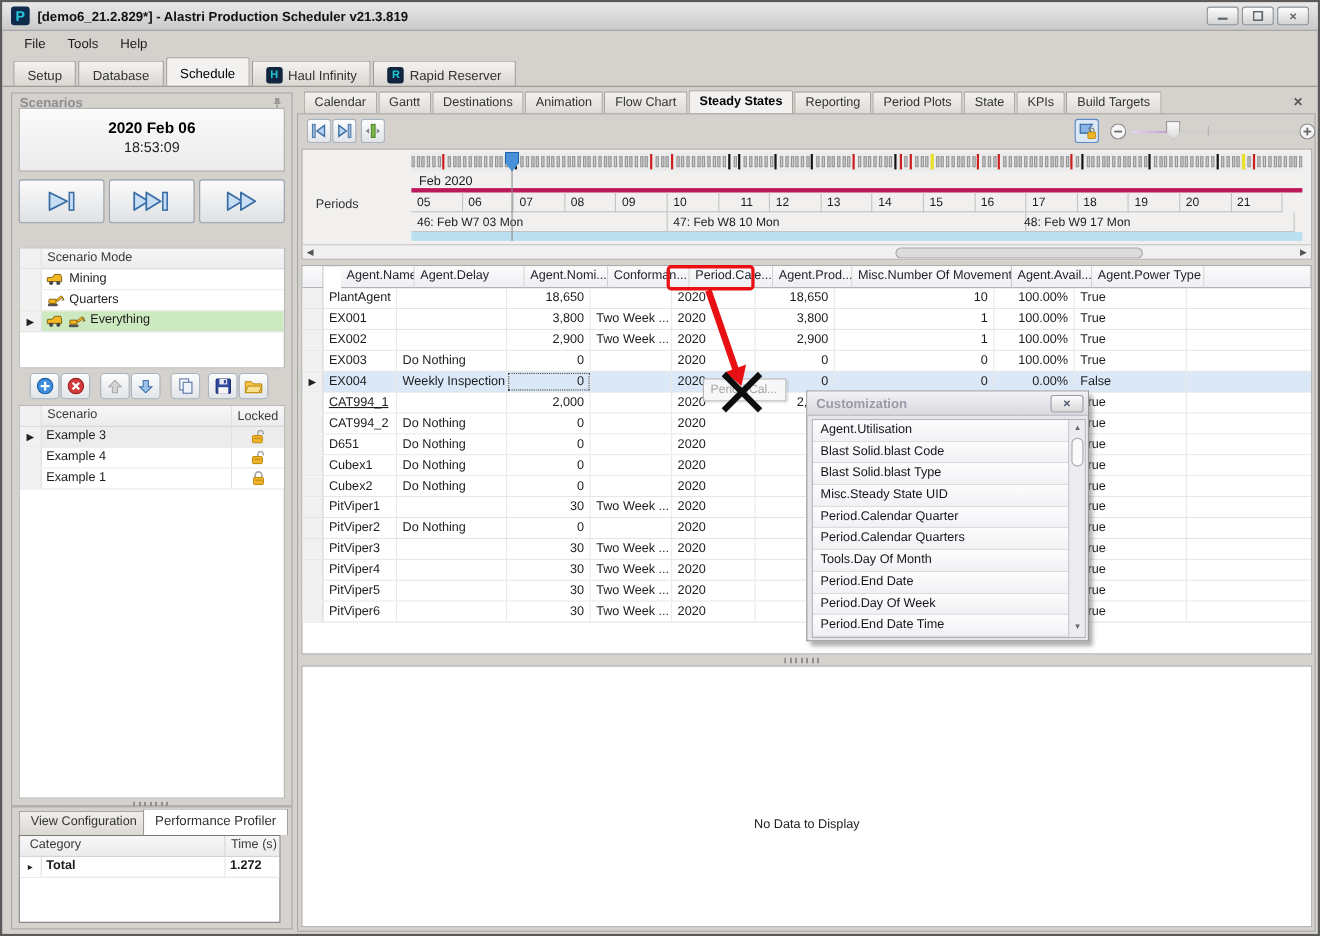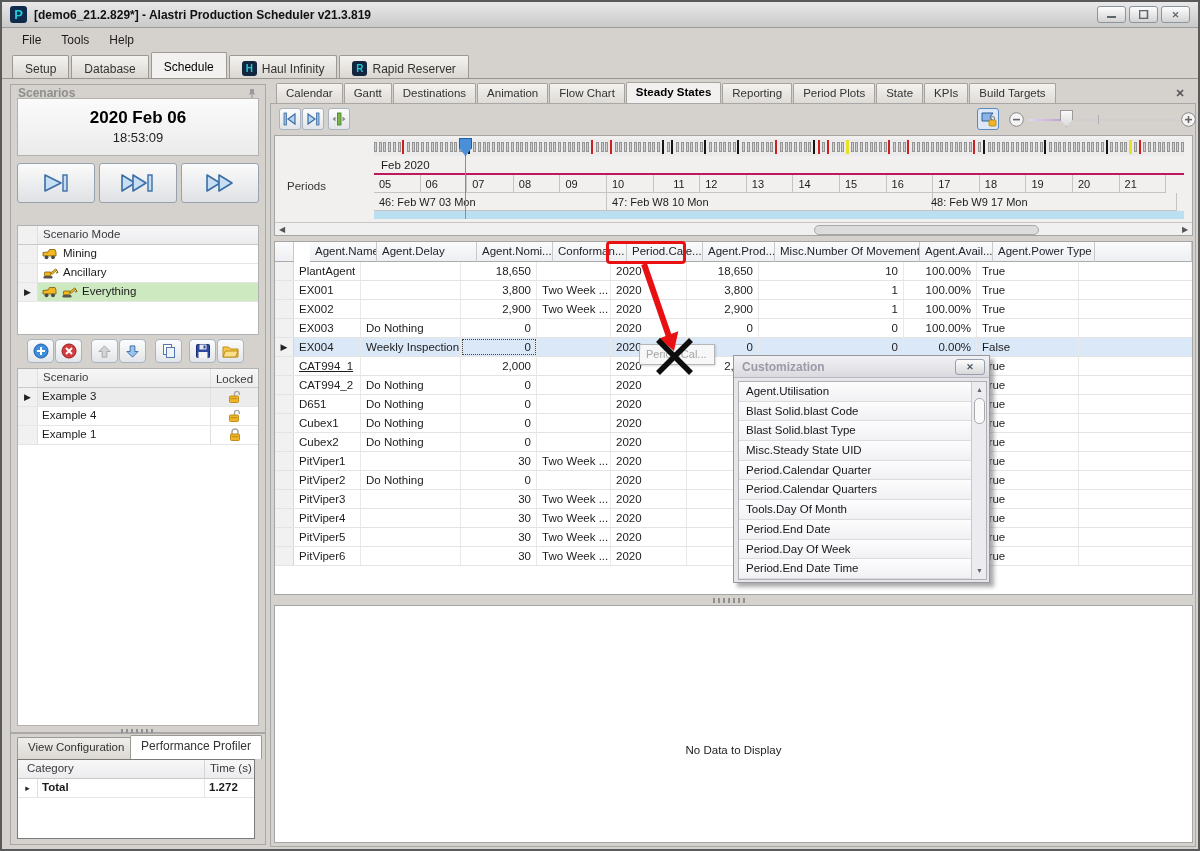--- a/index.html
+++ b/index.html
@@ -18,21 +18,21 @@
   .apptabs{position:absolute;left:10px;top:50px;height:26px;display:flex;align-items:flex-end;}
   .apptab{height:23px;padding:3px 12px 0 12px;background:linear-gradient(#f5f3f0,#dad7d2);border:1px solid #9c9893;border-bottom:none;border-radius:2px 2px 0 0;margin-right:2px;font-size:12px;color:#333;display:flex;align-items:center;}
   .apptab.active{height:26px;background:#f2f1ef;color:#000;}
   .tabicon{display:inline-block;width:15px;height:15px;background:#12263f;border-radius:3px;color:#1ec9d6;font-size:10px;font-weight:bold;text-align:center;line-height:15px;margin-right:5px;}
   .tabstrip-line{position:absolute;left:0;top:76px;width:100%;height:1px;background:#989490;}
   
   .leftpanel{position:absolute;left:8px;top:82px;width:256px;height:649px;border:1px solid #a8a8a8;background:#d5d2ce;}
   .panel-caption{position:absolute;left:7px;top:1px;font-size:12px;font-weight:bold;color:#8f8f8f;}
   .pin{position:absolute;right:8px;top:3px;width:10px;height:12px;}
   .clockbox{position:absolute;left:6px;top:13px;width:242px;height:58px;border:1px solid #b2b2b2;background:linear-gradient(#fbfbfb,#ebebeb);text-align:center;}
-  .clock-date{font-size:17px;font-weight:bold;margin-top:9px;color:#000;}
+  .clock-date{font-size:14px;font-weight:bold;margin-top:9px;color:#000;}
   .clock-time{font-size:13px;margin-top:2px;color:#222;}
   .transport{position:absolute;left:6px;top:78px;width:242px;height:40px;display:flex;gap:4px;}
   .tbtn{flex:1;border:1px solid #97a2ae;border-radius:3px;background:linear-gradient(#fbfbfb,#dfe1e4);display:flex;align-items:center;justify-content:center;}
   .gridbox-s{position:absolute;background:#fff;border:1px solid #b2b2b2;overflow:hidden;}
   .modebox{left:6px;top:140px;width:242px;height:110px;}
   .s-header{height:19px;background:linear-gradient(#f7f7f8,#ececee);border-bottom:1px solid #c9c9c9;display:flex;font-size:11.5px;color:#3a3a3a;}
   .s-ind{width:20px;border-right:1px solid #e0e0e0;background:#f1f1f1;display:flex;align-items:center;justify-content:center;font-size:9px;color:#222;flex:none;}
   .s-cell{padding:2px 5px 0 5px;white-space:nowrap;overflow:hidden;}
   .s-row{height:19px;border-bottom:1px solid #e6e6e6;display:flex;font-size:11.5px;background:#fff;align-items:stretch;}
   .s-row.green{background:#cde9c0;}
@@ -62,21 +62,21 @@
   .slider-tick{position:absolute;left:827px;top:11px;width:1px;height:9px;background:#b0b0b0;}
   .slider-thumb{position:absolute;left:789px;top:6px;width:13px;height:17px;background:linear-gradient(#fafafa,#dadada);border:1px solid #9a9a9a;clip-path:polygon(0 0,100% 0,100% 55%,50% 100%,0 55%);}
   
   .timeline{position:absolute;left:3px;top:31px;width:919px;height:101px;border:1px solid #a5a5a5;background:#f1f0ef;overflow:hidden;}
   .tl-label{position:absolute;left:12px;top:44px;font-size:11.5px;color:#333;}
   .minimap{position:absolute;left:99px;top:3px;width:810px;height:17px;background:#ebebeb;overflow:hidden;}
   .tick{position:absolute;top:3px;width:3px;height:10px;background:#cfcfcf;border:1px solid #949494;}
   .tick.b{top:1px;width:2px;height:14px;background:#151515;border:none;}
   .tick.r{top:1px;width:2px;height:14px;background:#cc1f1f;border:none;}
   .tick.y{top:1px;width:3px;height:14px;background:#e8e12a;border:none;}
-  .tl-month{position:absolute;left:99px;top:20px;width:810px;height:19px;border-bottom:2px solid #be185d;font-size:11.5px;padding:3px 0 0 7px;background:#f1f0ef;}
+  .tl-month{position:absolute;left:99px;top:20px;width:810px;height:19px;border-bottom:4px solid #be185d;font-size:11.5px;padding:3px 0 0 7px;background:#f1f0ef;}
   .tl-days{position:absolute;left:99px;top:39px;width:810px;height:18px;}
   .tl-day{position:absolute;top:0;height:18px;border-right:1px solid #c4c4c4;border-bottom:1px solid #c4c4c4;font-size:11px;padding:3px 0 0 5px;}
   .tl-weeks{position:absolute;left:99px;top:57px;width:810px;height:18px;}
   .tl-week{position:absolute;top:0;height:18px;border-right:1px solid #c4c4c4;border-bottom:1px solid #c4c4c4;font-size:11px;padding:3px 0 0 5px;white-space:nowrap;overflow:hidden;}
   .tl-cyan{position:absolute;left:99px;top:75px;width:810px;height:8px;background:#b9dff0;}
   .tl-marker{position:absolute;left:184px;top:2px;width:13px;height:18px;background:#4a90d9;border:1px solid #1d5fa8;clip-path:polygon(0 0,100% 0,100% 55%,50% 100%,0 55%);}
   .tl-vline{position:absolute;left:190px;top:19px;width:1px;height:64px;background:#8d8d8d;}
   .tl-scroll{position:absolute;left:0px;top:86px;width:917px;height:14px;background:#f0f0f0;border-top:1px solid #c6c6c6;}
   .tl-arrow{position:absolute;top:2px;width:10px;height:10px;font-size:8px;color:#555;text-align:center;line-height:10px;}
   .tl-thumb{position:absolute;left:539px;top:2px;width:225px;height:10px;background:#dcdcdc;border:1px solid #a8a8a8;border-radius:5px;}
@@ -223,21 +223,21 @@
             <div class="mode-icons">
               <span>
                 <svg width="17" height="12" viewBox="0 0 17 12">
                   <rect x="1.5" y="9" width="9" height="2.4" rx="1.2" fill="#555"></rect>
                   <rect x="2.5" y="5" width="6.5" height="3.8" rx="0.8" fill="#f2b722" stroke="#7a5a00" stroke-width="0.8"></rect>
                   <path d="M8.5,6 L13.5,2 15,3 10.5,7 Z" fill="#f2b722" stroke="#7a5a00" stroke-width="0.7"></path>
                   <path d="M14.5,3 L16,5.5 14,6" fill="none" stroke="#7a5a00" stroke-width="1"></path>
                 </svg>
               </span>
             </div>
-            <div class="lbl">Ancillary</div>
+            <div class="lbl">Quarters</div>
           </div>
           <div class="s-row green">
             <div class="s-ind">▶</div>
             <div class="mode-icons">
               <span>
                 <svg width="17" height="12" viewBox="0 0 17 12">
                   <path d="M1,8 V4.5 L6,4 7.5,1.5 H13 L14,4 V8 Z" fill="#f2b722" stroke="#7a5a00" stroke-width="0.8"></path>
                   <circle cx="4.5" cy="9.3" r="1.9" fill="#4a4a4a"></circle>
                   <circle cx="11" cy="9.3" r="1.9" fill="#4a4a4a"></circle>
                 </svg>

